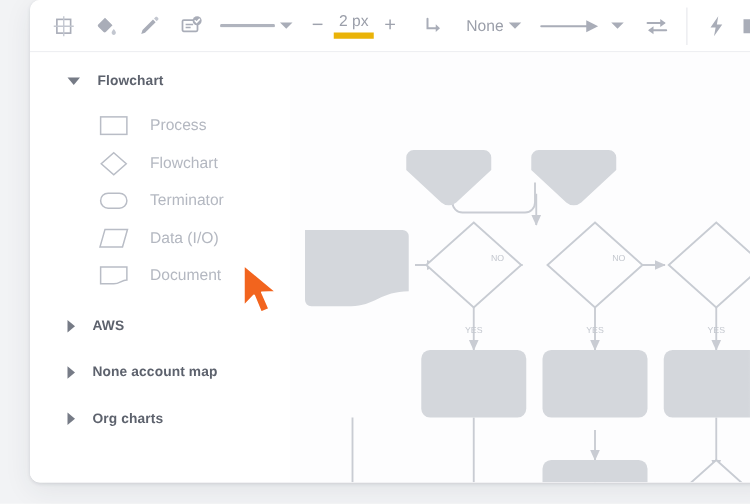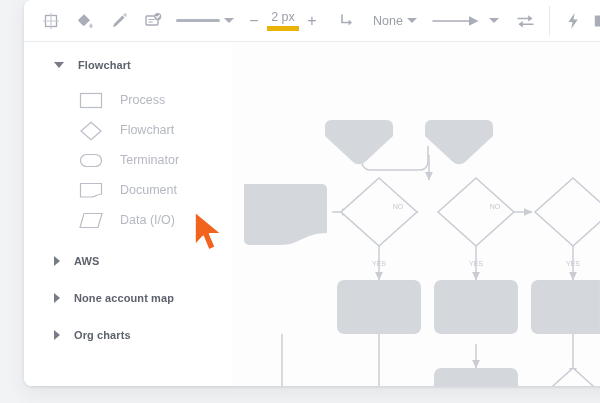--- a/index.html
+++ b/index.html
@@ -270,33 +270,33 @@
           <svg width="26" height="20" viewBox="0 0 26 20">
               <rect x="2.5" y="4.5" width="21" height="12" rx="6" fill="none" stroke="#b9bdc6" stroke-width="1.2"></rect>
             </svg>
         </span>
         <span class="shape-label">Terminator</span>
       </div>
 
       <div class="shape-row">
         <span class="shape-glyph">
           <svg width="26" height="20" viewBox="0 0 26 20">
+              <path d="M6 3.5h18l-4 14H2z" fill="none" stroke="#b9bdc6" stroke-width="1.2"></path>
+            </svg>
+        </span>
+        <span class="shape-label">Data (I/O)</span>
+      </div>
+
+      <div class="shape-row">
+        <span class="shape-glyph">
+          <svg width="26" height="20" viewBox="0 0 26 20">
             <path d="M2.5 3.5h21v10.5c-4.5 0-5.5 3-10.5 3H2.5z" fill="none" stroke="#b9bdc6" stroke-width="1.2"></path>
           </svg>
         </span>
         <span class="shape-label">Document</span>
-      </div>
-
-      <div class="shape-row">
-        <span class="shape-glyph">
-          <svg width="26" height="20" viewBox="0 0 26 20">
-              <path d="M6 3.5h18l-4 14H2z" fill="none" stroke="#b9bdc6" stroke-width="1.2"></path>
-            </svg>
-        </span>
-        <span class="shape-label">Data (I/O)</span>
       </div>
 
 
       <div class="group-head" style="margin-top:15px">
         <span class="tri tri-right"></span>
         <span class="group-title">AWS</span>
       </div>
 
       <div class="group-head" style="margin-top:15px">
         <span class="tri tri-right"></span>

